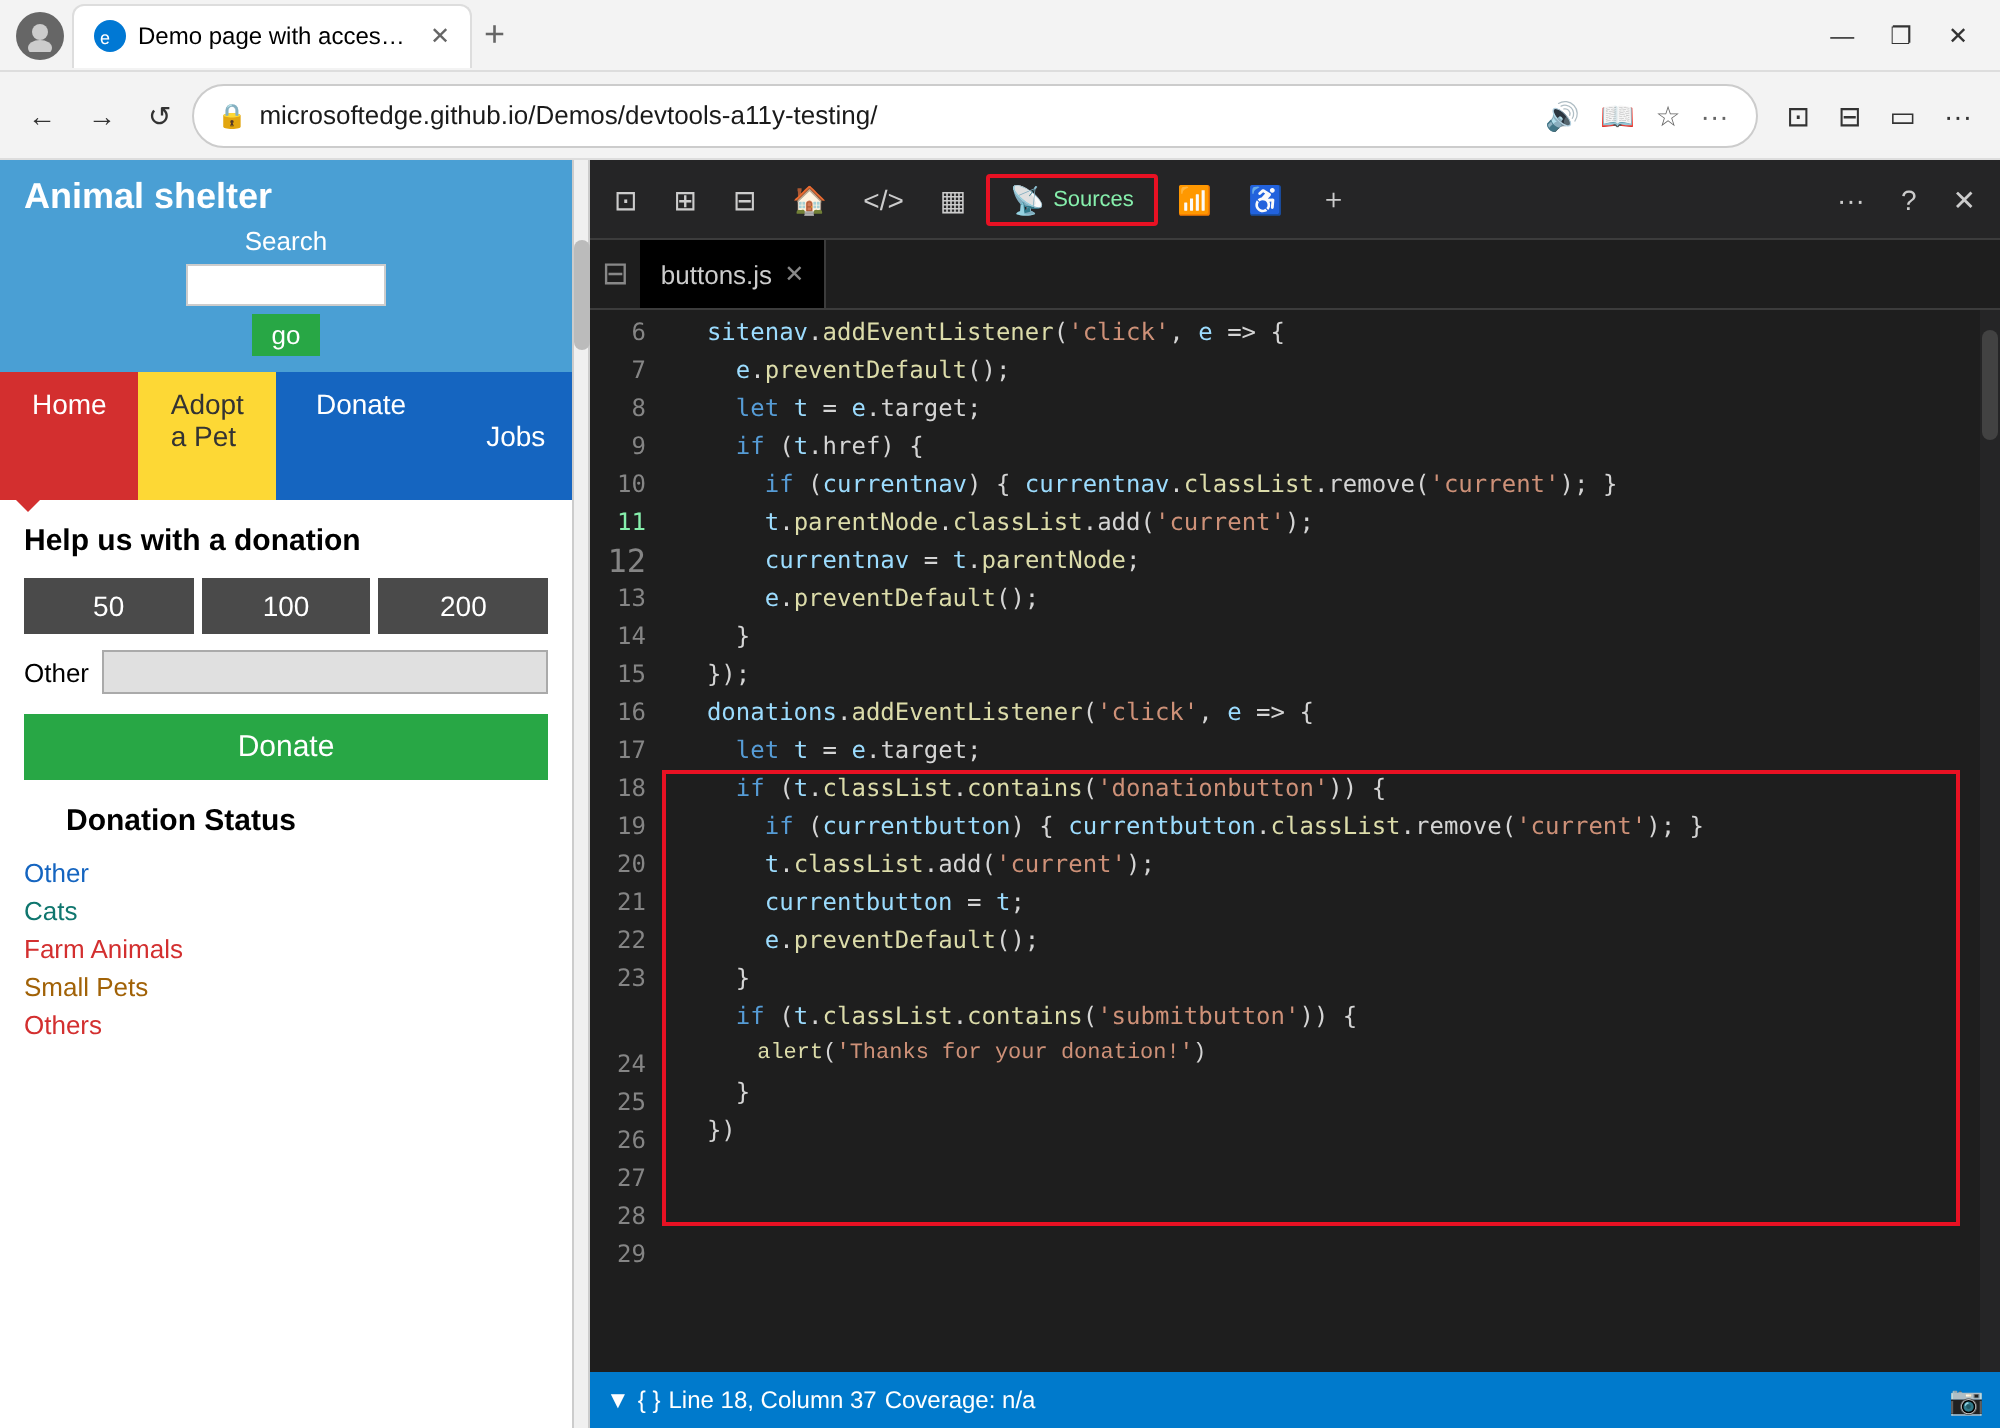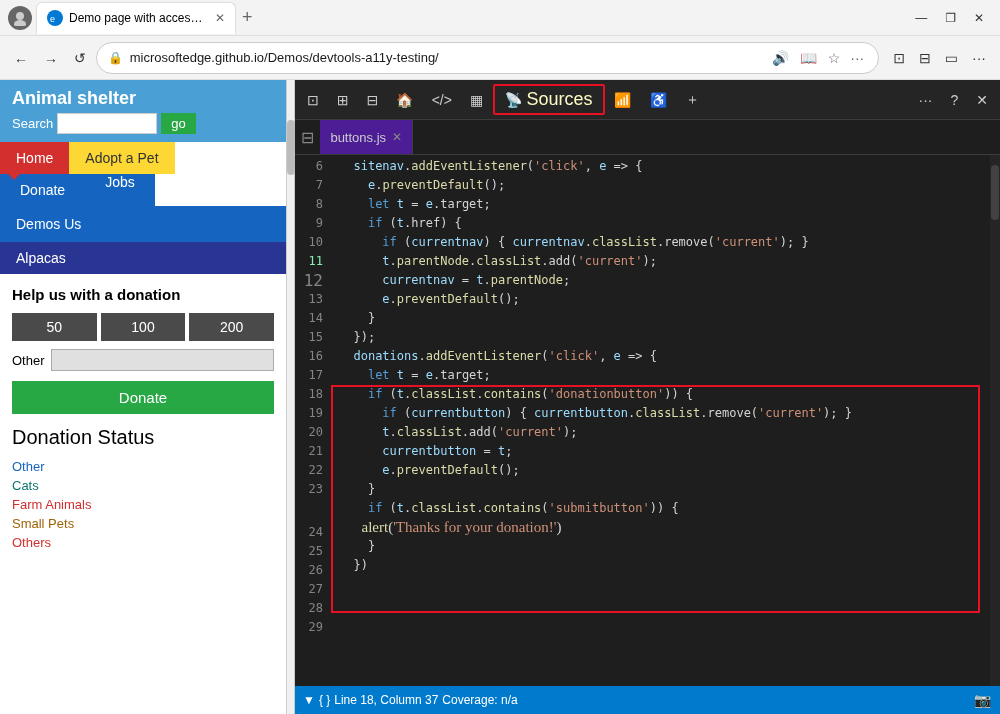--- a/index.html
+++ b/index.html
@@ -31,66 +31,66 @@
     .url-icon-btn { background: none; border: none; cursor: pointer; font-size: 14px; color: #666; padding: 2px; }
     .toolbar-icons { display: flex; gap: 2px; align-items: center; margin-left: 4px; }
     .toolbar-btn { background: none; border: none; cursor: pointer; padding: 4px 6px; border-radius: 4px; font-size: 14px; color: #333; }
 
     
     .main { display: flex; flex: 1; overflow: hidden; }
 
     
     .webpage { width: 295px; flex-shrink: 0; background: white; border-right: 1px solid #ccc; display: flex; flex-direction: column; overflow: hidden; }
     .site-title { color: white; font-size: 18px; font-weight: bold; }
-    .search-area { display: flex; align-items: center; gap: 4px; margin-top: 4px; }
+    .search-area { display: flex; align-items: center; gap: 4px; margin-top: 4px; flex-direction: column; }
     .search-label { color: white; font-size: 13px; }
     .search-input { border: 1px solid #ccc; padding: 2px 4px; width: 100px; }
     .go-btn { background: #28a745; color: white; border: none; padding: 3px 10px; cursor: pointer; font-size: 13px; }
 
-    .nav-menu { display: flex; flex-direction: column; }
+    .nav-menu { display: flex; }
     .nav-row1 { display: flex; }
     .nav-home { background: #d32f2f; color: white; padding: 8px 16px; font-size: 14px; position: relative; }
     .nav-home::after { content: ''; position: absolute; bottom: -6px; left: 8px; border-left: 6px solid transparent; border-right: 6px solid transparent; border-top: 6px solid #d32f2f; }
     .nav-adopt { background: #fdd835; color: #333; padding: 8px 16px; font-size: 14px; }
     .nav-row2 { display: flex; gap: 0; }
     .nav-donate { background: #1565c0; color: white; padding: 8px 20px; font-size: 14px; }
-    .nav-jobs { background: #1565c0; color: white; padding: 0 20px; font-size: 14px; }
+    .nav-jobs { background: #1565c0; color: white; padding: 24px 20px; font-size: 14px; }
     .nav-about { background: #1565c0; color: white; padding: 10px 16px; font-size: 14px; display: block; }
     .nav-alpacas { background: #283593; color: white; padding: 8px 16px; font-size: 14px; display: block; }
 
     .webpage-body { padding: 12px; }
     .donation-heading { font-size: 15px; font-weight: bold; margin-bottom: 10px; }
     .donation-buttons { display: flex; gap: 4px; margin-bottom: 8px; }
     .don-btn { background: #4a4a4a; color: white; border: none; padding: 6px 0; font-size: 14px; flex: 1; cursor: pointer; }
     .other-row { display: flex; align-items: center; gap: 6px; margin-bottom: 10px; }
     .other-label { font-size: 13px; }
     .other-input { flex: 1; border: 1px solid #aaa; padding: 4px; background: #e0e0e0; height: 22px; }
     .donate-btn { background: #28a745; color: white; border: none; padding: 8px; font-size: 15px; width: 100%; cursor: pointer; }
 
     .donation-status { margin-top: 12px; }
-    .status-heading { font-size: 20px; font-weight: normal; margin-bottom: 8px; }
+    .status-heading { font-size: 15px; font-weight: bold; margin-bottom: 8px; margin-left: 21px; }
     .status-list { list-style: none; }
     .status-list li { padding: 2px 0; font-size: 13px; }
     .status-dogs { color: #1565c0; }
     .status-cats { color: #0f766e; }
     .status-farm { color: #d32f2f; }
     .status-small { color: #a16207; }
     .status-others { color: #d32f2f; }
 
     
     .devtools { flex: 1; display: flex; flex-direction: column; background: #1e1e1e; overflow: hidden; }
     .devtools-toolbar { display: flex; align-items: center; background: #252526; height: 40px; padding: 0 4px; gap: 2px; border-bottom: 1px solid #3c3c3c; }
     .dt-btn { background: none; border: none; cursor: pointer; padding: 4px 8px; border-radius: 4px; color: #ccc; font-size: 14px; }
     .dt-sources { display: flex; align-items: center; gap: 4px; border: 2px solid #e81123; padding: 3px 10px; border-radius: 2px; color: #ccc; font-size: 13px; }
     .dt-spacer { flex: 1; }
 
     
     .file-tabs { display: flex; align-items: center; background: #1e1e1e; height: 35px; border-bottom: 1px solid #3c3c3c; }
     .file-tab-nav { background: none; border: none; cursor: pointer; color: #888; padding: 0 6px; font-size: 16px; }
-    .file-tab { display: flex; align-items: center; background: #4c1d95; border-right: 1px solid #3c3c3c; padding: 0 10px; height: 100%; gap: 6px; color: #ccc; font-size: 13px; }
+    .file-tab { display: flex; align-items: center; background: #000000; border-right: 1px solid #3c3c3c; padding: 0 10px; height: 100%; gap: 6px; color: #ccc; font-size: 13px; }
     .file-tab-close { color: #888; cursor: pointer; font-size: 12px; }
 
     
     .code-area { display: flex; flex: 1; overflow: hidden; position: relative; }
     .line-numbers { padding: 0 8px; color: #858585; font-family: 'Consolas', monospace; font-size: 12px; line-height: 19px; background: #1e1e1e; text-align: right; min-width: 36px; padding-top: 2px; user-select: none; }
 
     
     .status-bar { display: flex; align-items: center; background: #007acc; color: white; height: 28px; padding: 0 8px; font-size: 12px; gap: 12px; }
     .status-bar-left { display: flex; align-items: center; gap: 4px; }
     .status-bar-right { margin-left: auto; display: flex; align-items: center; }
@@ -208,21 +208,21 @@
 
     <div class="devtools-toolbar">
       <button class="dt-btn">⊡</button>
       <button class="dt-btn">⊞</button>
       <button class="dt-btn">⊟</button>
       <button class="dt-btn">🏠</button>
       <button class="dt-btn">&lt;/&gt;</button>
       <button class="dt-btn">▦</button>
       <div class="dt-sources" style="border:2px solid #e81123;padding:3px 10px;border-radius:2px;display:flex;align-items:center;gap:4px;cursor:pointer;">
         <span style="font-size:14px;">📡</span>
-        <span style="color:#fef9c3;font-size:18px;">Sources</span>
+        <span style="color:#86efac;font-size:11px;">Sources</span>
       </div>
       <button class="dt-btn">📶</button>
       <button class="dt-btn">♿</button>
       <button class="dt-btn">＋</button>
       <div class="dt-spacer"></div>
       <button class="dt-btn" style="color:#ccc;">···</button>
       <button class="dt-btn" style="color:#ccc;">?</button>
       <button class="dt-btn" style="color:#ccc;">✕</button>
     </div>
 
@@ -278,21 +278,21 @@
           <div style="font-family:Consolas,monospace;font-size:12px;line-height:19px;white-space:pre;color:#d4d4d4;"></div>
           <div style="font-family:Consolas,monospace;font-size:12px;line-height:19px;white-space:pre;color:#d4d4d4;">  <span style="color:#9cdcfe">donations</span>.<span style="color:#dcdcaa">addEventListener</span>(<span style="color:#ce9178">'click'</span>, <span style="color:#9cdcfe">e</span> =&gt; {</div>
           <div style="font-family:Consolas,monospace;font-size:12px;line-height:19px;white-space:pre;color:#d4d4d4;">    <span style="color:#569cd6">let</span> <span style="color:#9cdcfe">t</span> = <span style="color:#9cdcfe">e</span>.target;</div>
           <div style="font-family:Consolas,monospace;font-size:12px;line-height:19px;white-space:pre;color:#d4d4d4;">    <span style="color:#569cd6">if</span> (<span style="color:#9cdcfe">t</span>.<span style="color:#dcdcaa">classList</span>.<span style="color:#dcdcaa">contains</span>(<span style="color:#ce9178">'donationbutton'</span>)) {</div>
           <div style="font-family:Consolas,monospace;font-size:12px;line-height:19px;white-space:pre;color:#d4d4d4;">      <span style="color:#569cd6">if</span> (<span style="color:#9cdcfe">currentbutton</span>) { <span style="color:#9cdcfe">currentbutton</span>.<span style="color:#dcdcaa">classList</span>.remove(<span style="color:#ce9178">'current'</span>); }</div>
           <div style="font-family:Consolas,monospace;font-size:12px;line-height:19px;white-space:pre;color:#d4d4d4;">      <span style="color:#9cdcfe">t</span>.<span style="color:#dcdcaa">classList</span>.add(<span style="color:#ce9178">'current'</span>);</div>
           <div style="font-family:Consolas,monospace;font-size:12px;line-height:19px;white-space:pre;color:#d4d4d4;">      <span style="color:#9cdcfe">currentbutton</span> = <span style="color:#9cdcfe">t</span>;</div>
           <div style="font-family:Consolas,monospace;font-size:12px;line-height:19px;white-space:pre;color:#d4d4d4;">      <span style="color:#9cdcfe">e</span>.<span style="color:#dcdcaa">preventDefault</span>();</div>
           <div style="font-family:Consolas,monospace;font-size:12px;line-height:19px;white-space:pre;color:#d4d4d4;">    }</div>
           <div style="font-family:Consolas,monospace;font-size:12px;line-height:19px;white-space:pre;color:#d4d4d4;">    <span style="color:#569cd6">if</span> (<span style="color:#9cdcfe">t</span>.<span style="color:#dcdcaa">classList</span>.<span style="color:#dcdcaa">contains</span>(<span style="color:#ce9178">'submitbutton'</span>)) {</div>
-          <div style="font-family:Liberation Serif, serif;font-size:15px;line-height:19px;white-space:pre;color:#d4d4d4;">      <span style="color:#dcdcaa">alert</span>(<span style="color:#ce9178">'Thanks for your donation!'</span>)</div>
+          <div style="font-family:Liberation Mono, monospace;font-size:11px;line-height:19px;white-space:pre;color:#d4d4d4;">      <span style="color:#dcdcaa">alert</span>(<span style="color:#ce9178">'Thanks for your donation!'</span>)</div>
           <div style="font-family:Consolas,monospace;font-size:12px;line-height:19px;white-space:pre;color:#d4d4d4;">    }</div>
           <div style="font-family:Consolas,monospace;font-size:12px;line-height:19px;white-space:pre;color:#d4d4d4;">  })</div>
           <div style="position: absolute; top: 230px; left: 0px; right: 10px; height: 228px; border: 2px solid rgb(232, 17, 35); pointer-events: none; z-index: 10;"></div>
         </div>
 
       <div style="width:10px;background:#252526;flex-shrink:0;">
         <div style="background:#424242;width:8px;margin:0 auto;border-radius:4px;height:55px;margin-top:10px;"></div>
       </div>
     </div>
 

